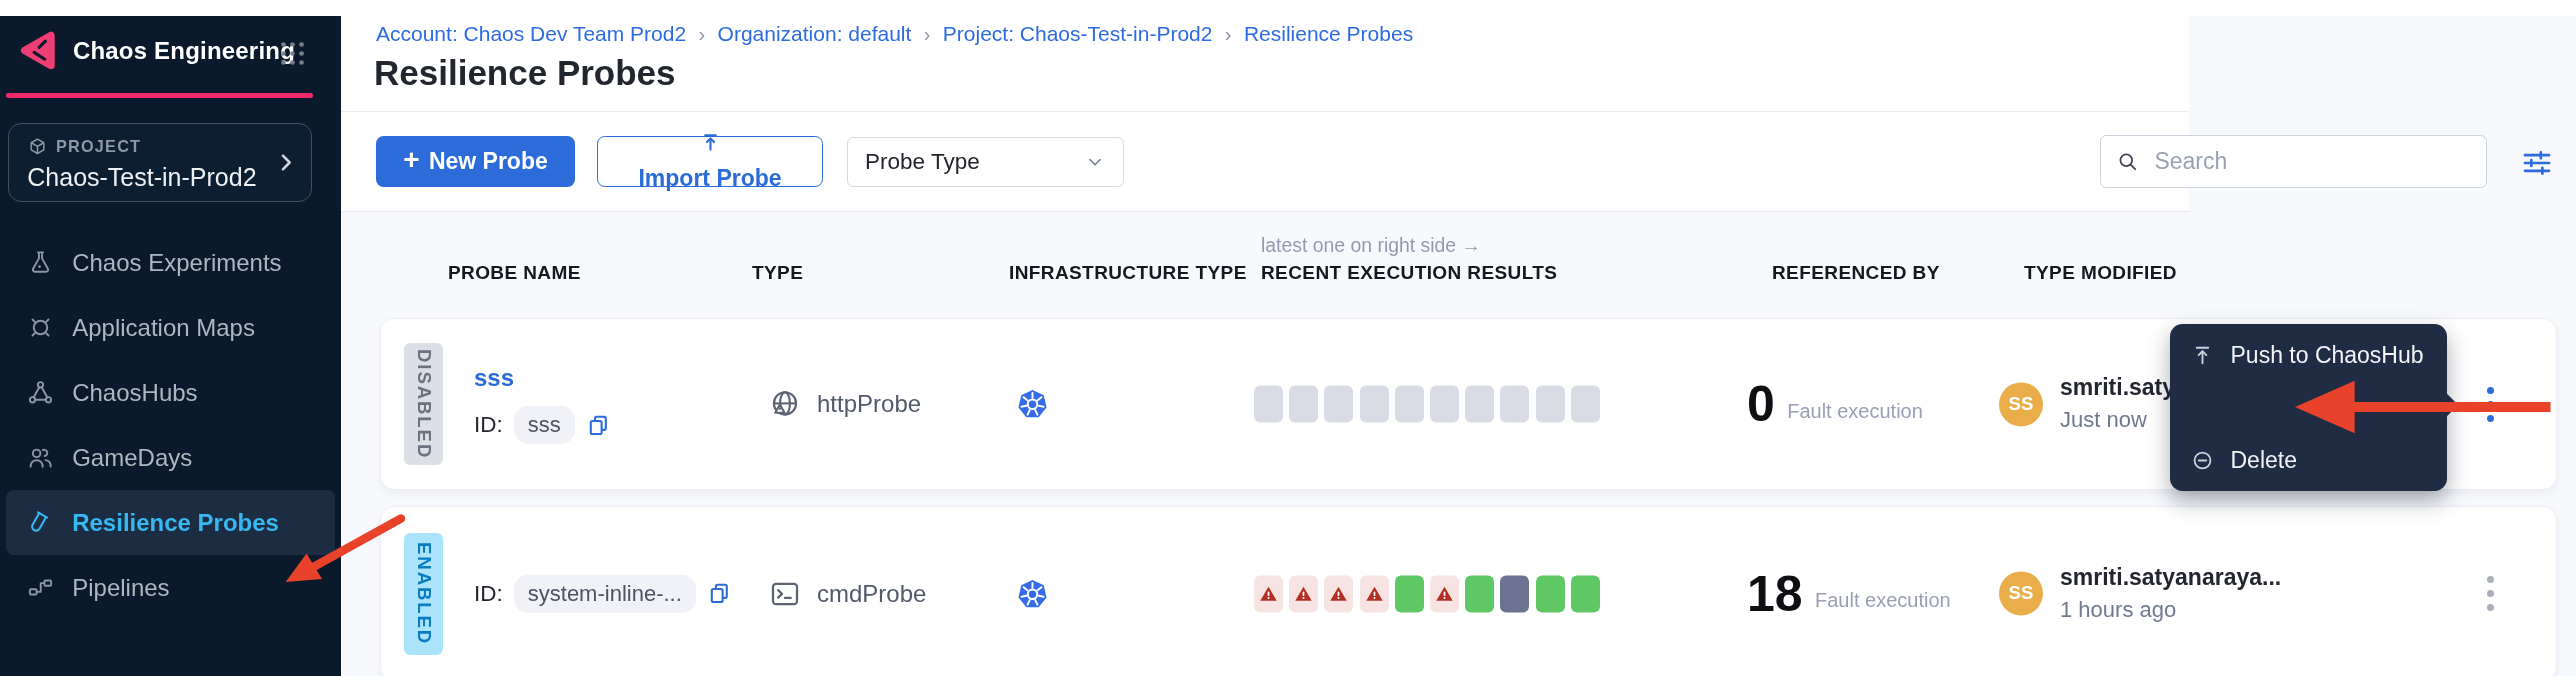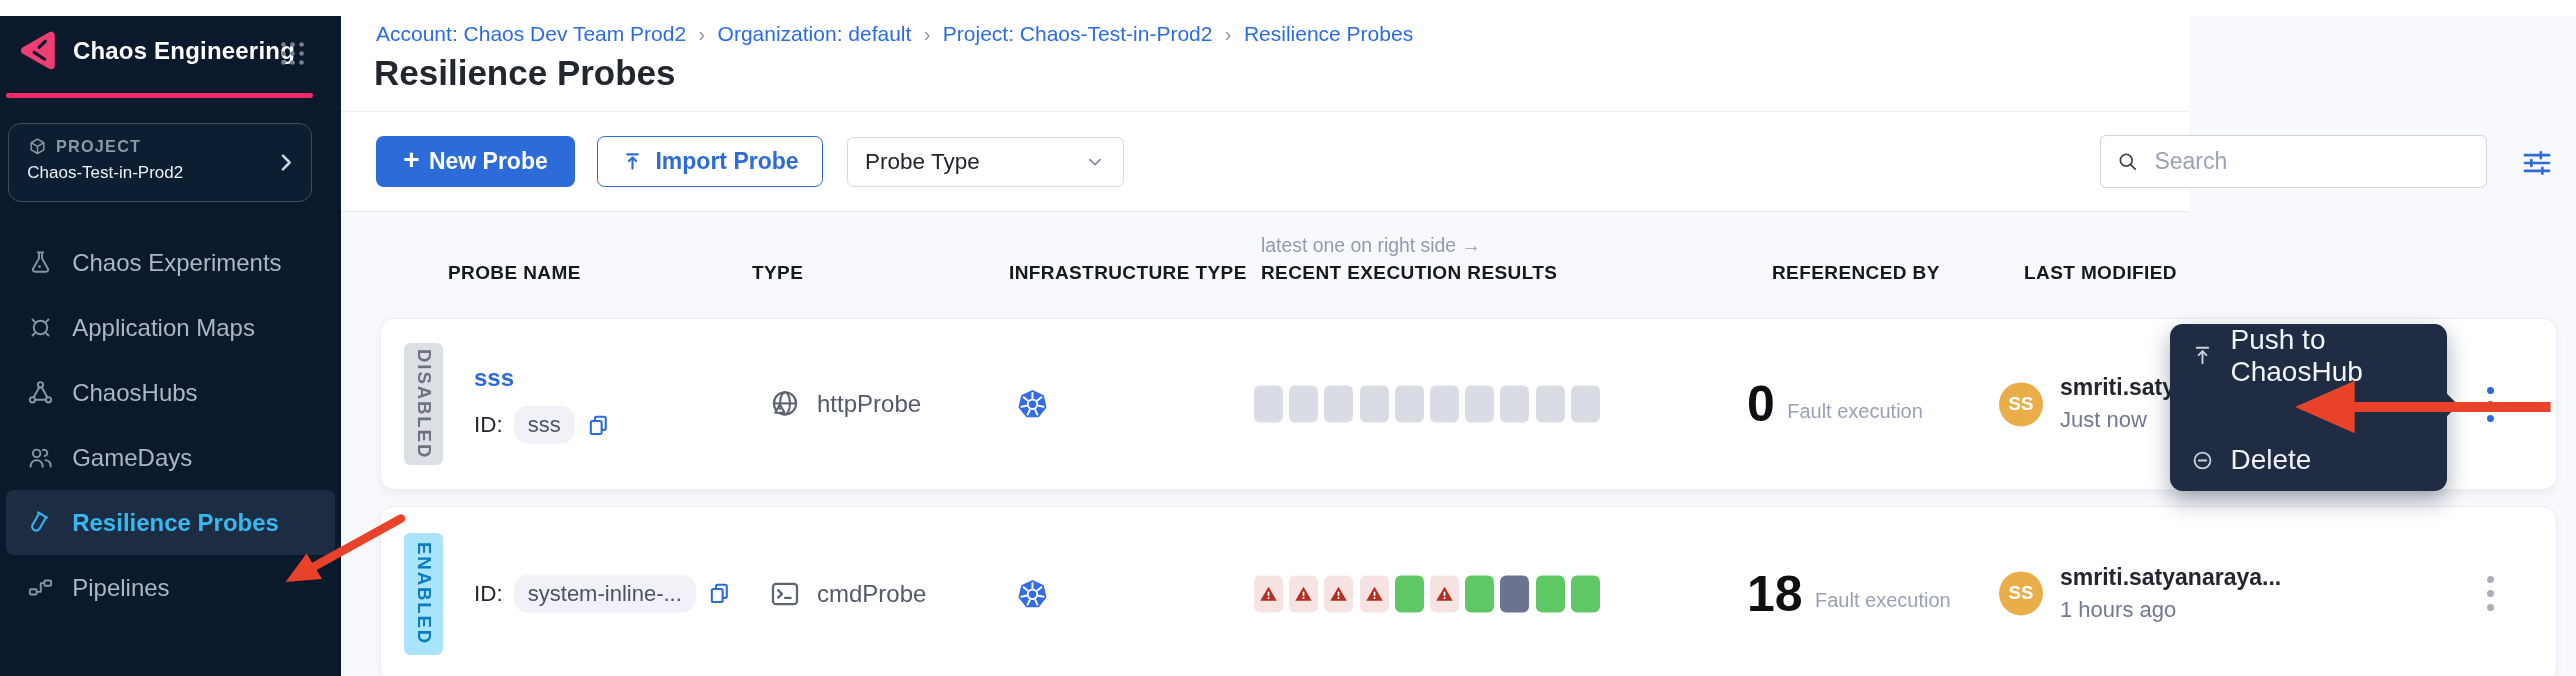--- a/index.html
+++ b/index.html
@@ -9,41 +9,41 @@
 
   
   .sidebar{position:absolute;left:0;top:0;width:341px;height:676px;background:#0a192b;}
   .brand{position:absolute;left:15.5px;top:12.4px;display:flex;align-items:center;}
   .brand-label{margin-left:12.4px;font-size:24px;font-weight:bold;color:#ffffff;letter-spacing:0.2px;}
   .grid-icon{position:absolute;right:33px;top:22px;color:#76818f;}
   .pink-bar{position:absolute;left:6.2px;top:77px;width:307px;height:4.6px;border-radius:2.3px;background:#f32a69;}
   .project-card{position:absolute;left:7.7px;top:107px;width:304px;height:79px;box-sizing:border-box;border:1.5px solid #41505f;border-radius:13px;background:#0c1e31;text-decoration:underline;}
   .project-label-row{position:absolute;left:18.6px;top:12.4px;display:flex;align-items:center;color:#8d97a5;}
   .project-label{margin-left:7.7px;font-size:16.3px;font-weight:bold;letter-spacing:1.2px;}
-  .project-name{position:absolute;left:18.6px;top:39px;font-size:17px;color:#eef1f4;}
+  .project-name{position:absolute;left:18.6px;top:39px;font-size:25px;color:#eef1f4;}
   .project-chevron{position:absolute;right:12.4px;top:26px;color:#cfd6de;}
   .nav{position:absolute;left:0;top:214px;width:341px;}
   .nav-item{position:relative;height:65px;margin:0 6.2px;display:flex;align-items:center;padding-left:20px;box-sizing:border-box;border-radius:7.7px;color:#aeb6c1;cursor:pointer;}
   .nav-item .nav-ic{color:#8b95a3;width:29px;height:29px;}
   .nav-label{margin-left:17px;font-size:24px;}
   .nav-item.active{background:#1c2d43;color:#38b8f0;font-weight:bold;}
   .nav-item.active .nav-ic{color:#38b8f0;}
 
   
   .main-header{position:absolute;left:341px;top:0;width:1848px;height:196px;background:#ffffff;border-bottom:0.8px solid #e6e9ef;box-sizing:border-box;}
   .hdr-divider{position:absolute;left:0;top:95px;width:100%;height:0.8px;background:#e9ecf2;}
   .breadcrumb{position:absolute;left:35px;top:6.2px;display:flex;align-items:center;gap:12.4px;font-size:21px;}
   .crumb{color:#2c6be2;cursor:pointer;}
   .crumb-sep{color:#8d96a8;font-size:20px;}
   .page-title{position:absolute;left:33px;top:37px;font-size:35px;font-weight:bold;color:#22262e;}
 
   
   .btn-primary{position:absolute;left:35px;top:120px;width:199px;height:51px;background:#2b6cd9;border-radius:7.7px;display:flex;align-items:center;justify-content:center;color:#fff;font-weight:bold;font-size:23px;cursor:pointer;gap:9.3px;}
   .plus-glyph{font-size:28px;font-weight:bold;margin-top:-2.3px;}
-  .btn-outline{position:absolute;left:256px;top:120px;width:226px;height:51px;background:#fff;border:1.9px solid #2b6cd9;box-sizing:border-box;border-radius:7.7px;display:flex;align-items:center;justify-content:center;color:#2b6cd9;font-weight:bold;font-size:23px;cursor:pointer;gap:11px;}
+  .btn-outline{position:absolute;left:256px;top:120px;width:226px;height:51px;background:#fff;border:1.9px solid #2b6cd9;box-sizing:border-box;border-radius:7.7px;display:flex;align-items:center;justify-content:center;color:#2b6cd9;font-weight:bold;font-size:23px;cursor:pointer;gap:11px;flex-direction:column;}
   .select{position:absolute;left:506px;top:121px;width:277px;height:50px;background:#fff;border:1.5px solid #d5d9e2;box-sizing:border-box;border-radius:6.2px;display:flex;align-items:center;padding:0 17px;cursor:pointer;}
   .select-label{font-size:22.5px;color:#22252b;flex:1;}
   .select .chev{color:#7d8597;}
   .search-wrap{position:absolute;left:1759px;top:119px;width:387px;height:53px;background:#fff;border:1.5px solid #ccd3df;box-sizing:border-box;border-radius:6.2px;display:flex;align-items:center;padding:0 14px;}
   .search-wrap .sic{color:#3f4654;flex:none;}
   .search-input{border:none;outline:none;flex:1;margin-left:12.4px;font-size:23px;color:#22252b;font-family:"Liberation Sans",sans-serif;background:transparent;}
   .search-input::placeholder{color:#9aa2b2;}
   .filter-icon{position:absolute;left:2179px;top:130px;color:#2b6cd9;cursor:pointer;}
 
   
@@ -81,21 +81,21 @@
   .user-name{font-size:23px;font-weight:bold;color:#23262e;white-space:nowrap;}
   .user-time{font-size:22px;color:#717991;margin-top:6.2px;}
   .kebab{position:absolute;left:2101px;top:50%;transform:translateY(-50%);display:flex;flex-direction:column;gap:7px;cursor:pointer;padding:4.6px;}
   .kebab i{width:7px;height:7px;border-radius:50%;display:block;}
   .kebab.blue i{background:#2b6cd9;}
   .kebab.gray i{background:#a9aebb;}
 
   
   .ctx-menu{position:absolute;left:2170px;top:308px;width:277px;height:167px;background:#1f2c44;border-radius:12.4px;z-index:50;box-shadow:0 9.3px 22px rgba(10,20,40,.35);}
   .ctx-menu::after{content:"";position:absolute;right:-7px;top:71px;width:20px;height:20px;background:#1f2c44;transform:rotate(45deg);border-radius:3.1px;}
-  .ctx-item{position:absolute;left:0;right:0;display:flex;align-items:center;padding-left:20px;height:48px;color:#f2f4f8;font-size:28px;cursor:pointer;}
+  .ctx-item{position:absolute;left:0;right:0;display:flex;align-items:center;padding-left:20px;height:48px;color:#f2f4f8;font-size:23px;cursor:pointer;}
   .ctx-item .cic{color:#ccd3dd;margin-right:15.5px;width:25px;height:25px;}
   .ctx-item.i0{top:7.7px;}
   .ctx-item.i1{top:57px;left:7.7px;right:7.7px;height:50px;background:#333f55;border-radius:7.7px;padding-left:12.4px;z-index:1;}
   .ctx-item.i2{top:112px;}
 
   
   .arrows{position:absolute;left:0;top:0;width:2576px;height:676px;z-index:70;pointer-events:none;}
 </style>
 </head>
 <body>
@@ -261,21 +261,21 @@
         </svg>
     </span>
   </div>
 
   <div class="tbl-note">latest one on right side →</div>
   <div class="col-head" style="left:448px;">PROBE NAME</div>
   <div class="col-head" style="left:752px;">TYPE</div>
   <div class="col-head" style="left:1009px;">INFRASTRUCTURE TYPE</div>
   <div class="col-head" style="left:1261px;">RECENT EXECUTION RESULTS</div>
   <div class="col-head" style="left:1772px;">REFERENCED BY</div>
-  <div class="col-head" style="left:2024px;">LAST MODIFIED</div>
+  <div class="col-head" style="left:2024px;">TYPE MODIFIED</div>
 
   <div class="card r1">
     <div class="vbadge disabled">DISABLED</div>
     <div class="namecol">
       <span class="probe-name">sss</span>
       <div class="idrow">
         <span class="id-label">ID:</span>
         <span class="id-pill">sss</span>
         <span class="copy-ic">
             <svg width="25" height="25" viewBox="0 0 24 24" fill="none" stroke="currentColor" stroke-width="2">

